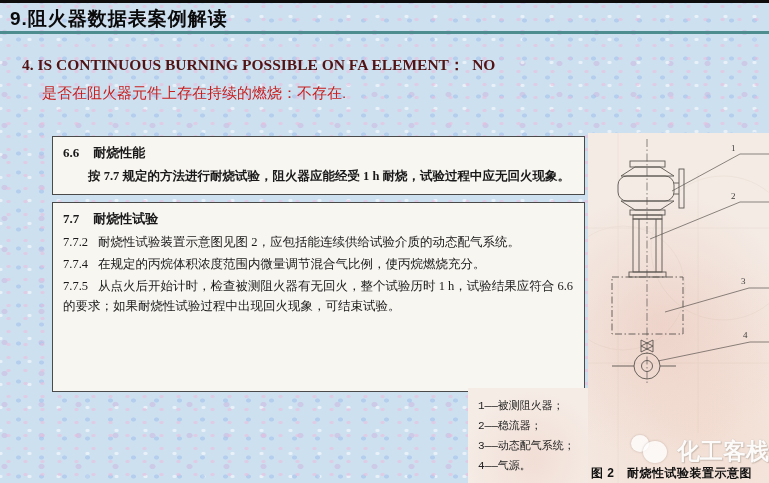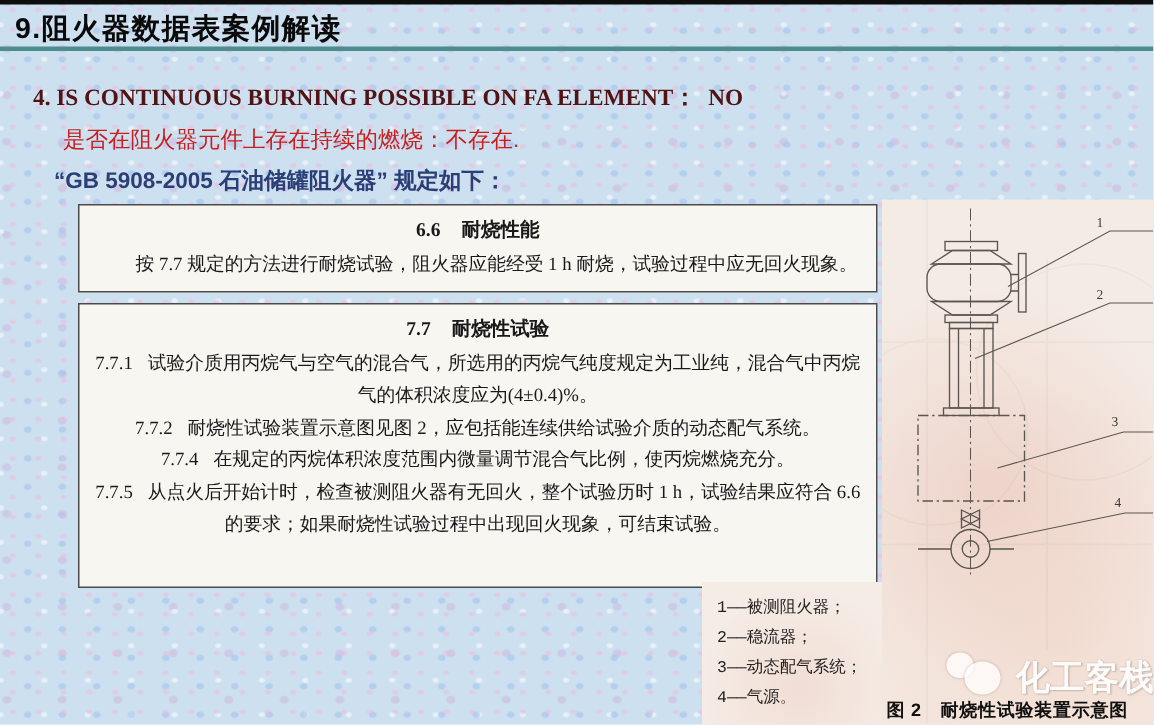--- a/index.html
+++ b/index.html
@@ -21,27 +21,27 @@
     letter-spacing:1px;white-space:pre;
   }
   .teal-rule{position:absolute;left:0;top:31px;width:100%;height:3px;background:#4d8d8f;}
   .h-en{position:absolute;left:22px;top:55px;font-family:"Liberation Serif","DejaVu Serif",serif;
     font-size:15.5px;font-weight:bold;color:#511313;white-space:pre;}
   .h-cn{position:absolute;left:42px;top:84px;font-size:15px;font-weight:normal;color:#c81e1e;white-space:pre;}
   .h-ref{position:absolute;left:36px;top:111px;font-size:15px;font-weight:bold;color:#2c3e75;white-space:pre;}
   .excerpt{
     position:absolute;background:#f8f6f1;border:1px solid #4a4a4a;
     font-family:"Liberation Serif","DejaVu Serif",serif;color:#191919;
-    padding:5px 10px;box-sizing:border-box;text-align:center;
+    padding:5px 10px;box-sizing:border-box;
   }
   .excerpt .clause-line{font-size:13px;font-weight:bold;margin:2px 0 4px 0;}
   .excerpt .clause-line .num{margin-right:14px;}
   .excerpt p{font-size:12.5px;line-height:1.66;margin:0 0 1px 0;}
   .excerpt p .inum{margin-right:10px;}
-  .indent{ text-indent:2em; }
+  .indent{ text-indent:2em;font-weight:bold; }
   #box1{left:52px;top:136px;width:533px;height:59px;}
   #box2{left:52px;top:202px;width:533px;height:190px;}
   #scan{
     position:absolute;left:588px;top:133px;width:181px;height:350px;
     background-color:#f4ebe4;
     background-image:
       radial-gradient(circle at 40% 55%, rgba(233,196,185,0.55), transparent 60%),
       radial-gradient(circle at 65% 85%, rgba(241,206,190,0.45), transparent 55%);
   }
   #legend{
@@ -75,34 +75,32 @@
 </head>
 <body>
 
 <div id="slide">
   <div class="topline"></div>
   <div class="slide-title">9.阻火器数据表案例解读</div>
   <div class="teal-rule"></div>
 
   <div class="h-en">4. IS CONTINUOUS BURNING POSSIBLE ON FA ELEMENT：  NO</div>
   <div class="h-cn">是否在阻火器元件上存在持续的燃烧：不存在.</div>
-  <div class="h-ref">“GB 5908-2005 石油储罐阻火器” 规定如下：</div>
 
   <div id="box1" class="excerpt">
     <div class="clause-line">
       <span class="num">6.6</span><span>耐烧性能</span>
     </div>
     <p class="indent">按 7.7 规定的方法进行耐烧试验，阻火器应能经受 1 h 耐烧，试验过程中应无回火现象。</p>
   </div>
 
   <div id="box2" class="excerpt">
     <div class="clause-line">
       <span class="num">7.7</span><span>耐烧性试验</span>
     </div>
-    <p><span class="inum">7.7.1</span><span>试验介质用丙烷气与空气的混合气，所选用的丙烷气纯度规定为工业纯，混合气中丙烷气的体积浓度应为(4±0.4)%。</span></p>
     <p><span class="inum">7.7.2</span><span>耐烧性试验装置示意图见图 2，应包括能连续供给试验介质的动态配气系统。</span></p>
     <p><span class="inum">7.7.4</span><span>在规定的丙烷体积浓度范围内微量调节混合气比例，使丙烷燃烧充分。</span></p>
     <p><span class="inum">7.7.5</span><span>从点火后开始计时，检查被测阻火器有无回火，整个试验历时 1 h，试验结果应符合 6.6 的要求；如果耐烧性试验过程中出现回火现象，可结束试验。</span></p>
   </div>
 
   <div id="legend">
     <div>1——被测阻火器；</div>
     <div>2——稳流器；</div>
     <div>3——动态配气系统；</div>
     <div>4——气源。</div>

